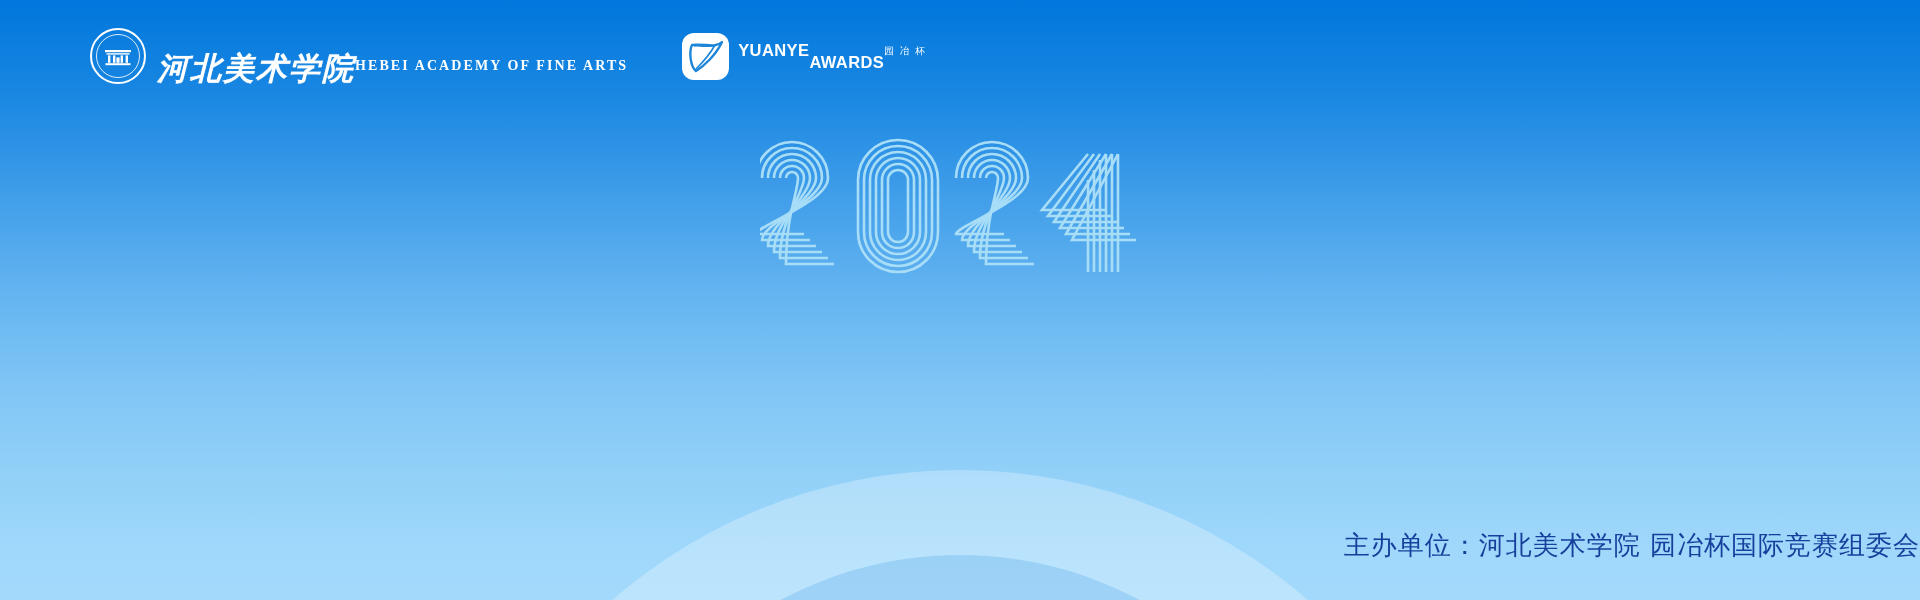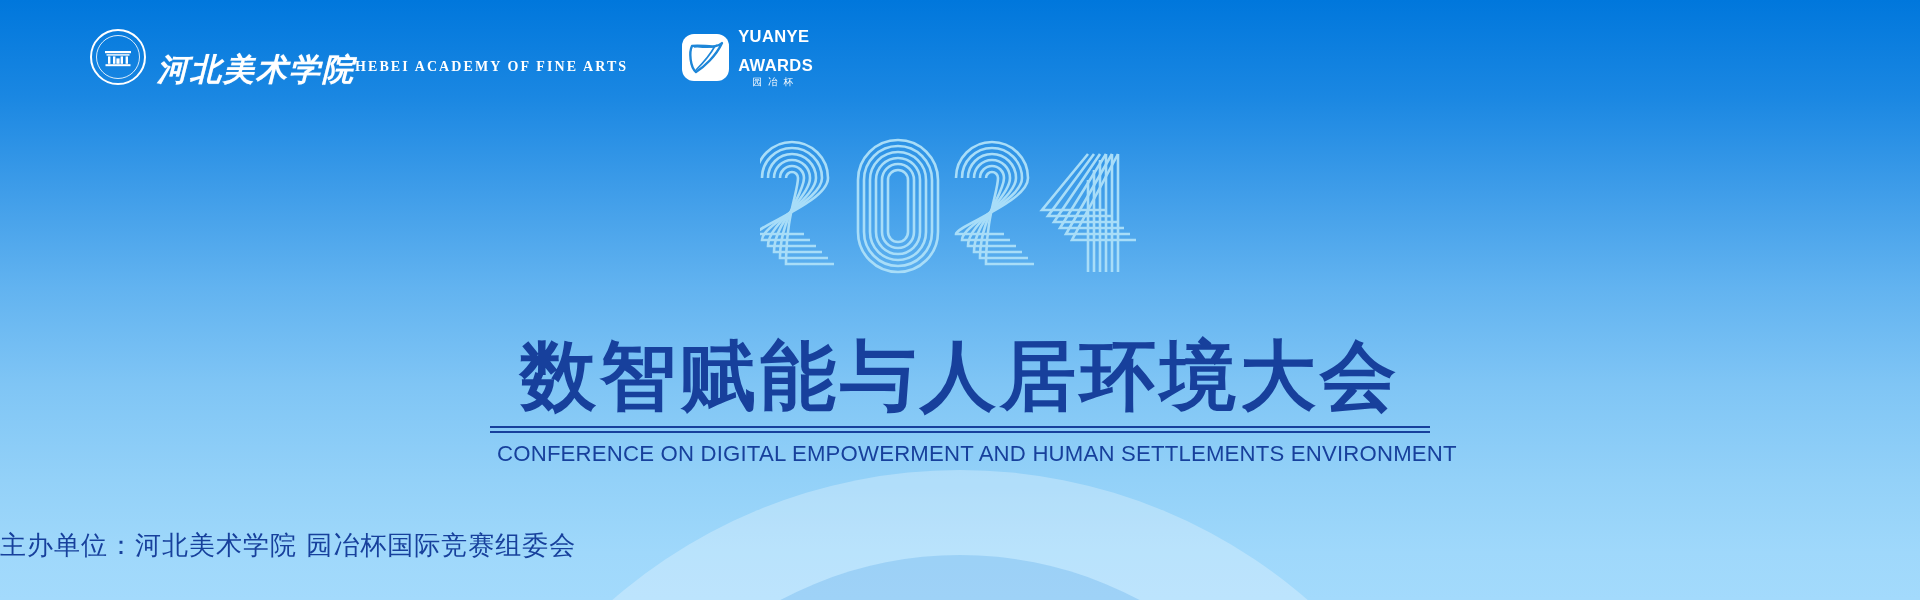--- a/index.html
+++ b/index.html
@@ -61,21 +61,21 @@
     font-family:"Liberation Serif","DejaVu Serif",serif;
     font-size:14px;color:#ffffff;font-weight:700;
     letter-spacing:2.1px;margin-top:5px;white-space:nowrap;
   }
 
   .logo-yuanye{display:flex;align-items:center;gap:9px;}
   .yy-mark{
     width:47px;height:47px;border-radius:12px;background:#ffffff;
     position:relative;flex:0 0 auto;overflow:hidden;
   }
-  .yy-text{display:flex;flex-direction:column;line-height:1;}
+  .yy-text{display:flex;flex-direction:row;line-height:1;}
   .yy-l1,.yy-l2{
     color:#ffffff;font-weight:700;font-size:16.5px;letter-spacing:.4px;
   }
   .yy-l2{margin-top:12px;}
   .yy-cn{
     color:#ffffff;font-size:9.5px;letter-spacing:6px;margin-top:4px;
     font-family:"DejaVu Sans",sans-serif;
     text-align:center;
   }
 
@@ -100,21 +100,21 @@
   .rule+.rule{margin-top:3px;}
   .sub-title{
     margin-top:8px;
     font-size:22.5px;font-weight:400;color:#17409c;
     letter-spacing:.2px;white-space:nowrap;
     transform:scaleX(.985);transform-origin:center;
   }
 
   
   .organizer{
-    position:absolute;left:0;right:0;top:528px;text-align:left;z-index:7;
+    position:absolute;left:0;right:0;top:528px;text-align:right;z-index:7;
     font-family:"DejaVu Sans","Liberation Sans",sans-serif;
     font-size:26px;color:#17409c;letter-spacing:1px;white-space:nowrap;
   }
 </style>
 </head>
 <body>
 
 <div class="banner">
 
   <div class="arc arc-outer"></div>
@@ -205,24 +205,16 @@
           <path d="M50 4 L50 122"></path>
           <path d="M56 4 L56 122"></path>
           <path d="M38 10 L38 122"></path>
           <path d="M32 20 L32 122"></path>
           <path d="M26 30 L26 122"></path>
         </g>
       </g>
     </svg>
   </div>
 
-  <div class="title-block">
-    <div class="main-title">数智赋能与人居环境大会</div>
-    <div class="rules">
-      <div class="rule"></div>
-      <div class="rule"></div>
-    </div>
-    <div class="sub-title">CONFERENCE ON DIGITAL EMPOWERMENT AND HUMAN SETTLEMENTS ENVIRONMENT</div>
-  </div>
 
   <div class="organizer">主办单位：河北美术学院  园冶杯国际竞赛组委会</div>
 
 </div>
 
 </body></html>

